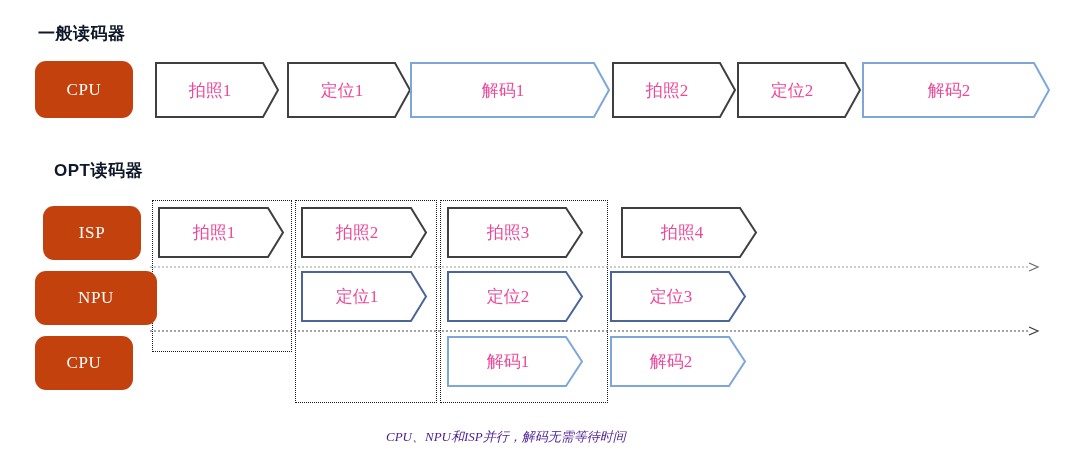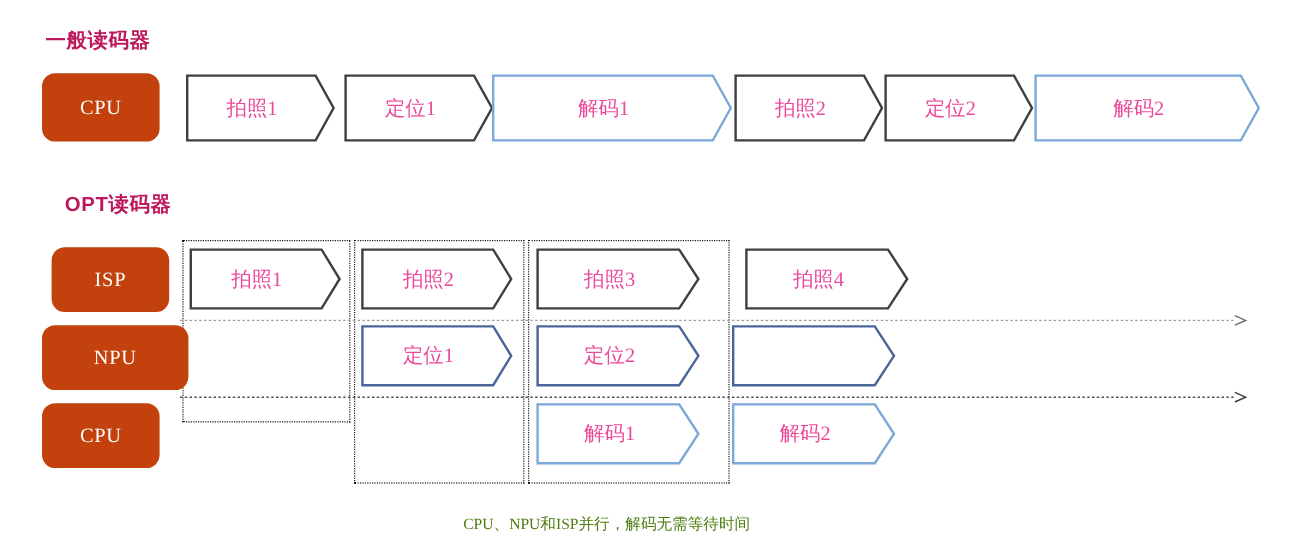--- a/index.html
+++ b/index.html
@@ -18,30 +18,31 @@
     position: absolute;
     left: 0; top: 0;
     width: 1080px;
     height: 462px;
   }
   .section-title {
     position: absolute;
     font-family: "Liberation Sans", "DejaVu Sans", sans-serif;
     font-size: 17px;
     font-weight: 700;
-    color: #be185d;
+    color: #0f172a;
     letter-spacing: 0.5px;
     white-space: nowrap;
   }
   .caption {
     position: absolute;
     font-family: "Liberation Serif", "DejaVu Serif", serif;
     font-size: 13px;
-    color: #4d7c0f;
+    color: #4c1d95;
     white-space: nowrap;
+    font-style: italic;
   }
   .lane-label {
     position: absolute;
     background: #c2410c;
     border-radius: 11px;
     color: #ffffff;
     font-family: "Liberation Serif", "DejaVu Serif", serif;
     font-size: 17px;
     display: flex;
     align-items: center;
@@ -191,20 +192,21 @@
     <svg viewBox="0 0 136 51" preserveAspectRatio="none">
       <path d="M1,1 L119,1 L135,25.5 L119,50 L1,50 Z" fill="#ffffff" stroke="#4a6699" stroke-width="2"></path>
     </svg>
     <div class="chev-text">定位2</div>
   </div>
 
   <div class="chev" style="left:610px; top:271px; width:136px; height:51px;">
     <svg viewBox="0 0 136 51" preserveAspectRatio="none">
       <path d="M1,1 L119,1 L135,25.5 L119,50 L1,50 Z" fill="#ffffff" stroke="#4a6699" stroke-width="2"></path>
     </svg>
+    <div class="chev-text">定位3</div>
   </div>
 
   <div class="flow-arrow" style="left:150px; top:326px; width:890px;">
     <svg width="890" height="10" viewBox="0 0 890 10">
       <line x1="0" y1="5" x2="880" y2="5" stroke="#4a4a4a" stroke-width="1.2" stroke-dasharray="2,2"></line>
       <path d="M879,1 L888,5 L879,9" fill="none" stroke="#3a3a3a" stroke-width="1.2"></path>
     </svg>
   </div>
 
   <div class="chev" style="left:447px; top:336px; width:136px; height:51px;">

